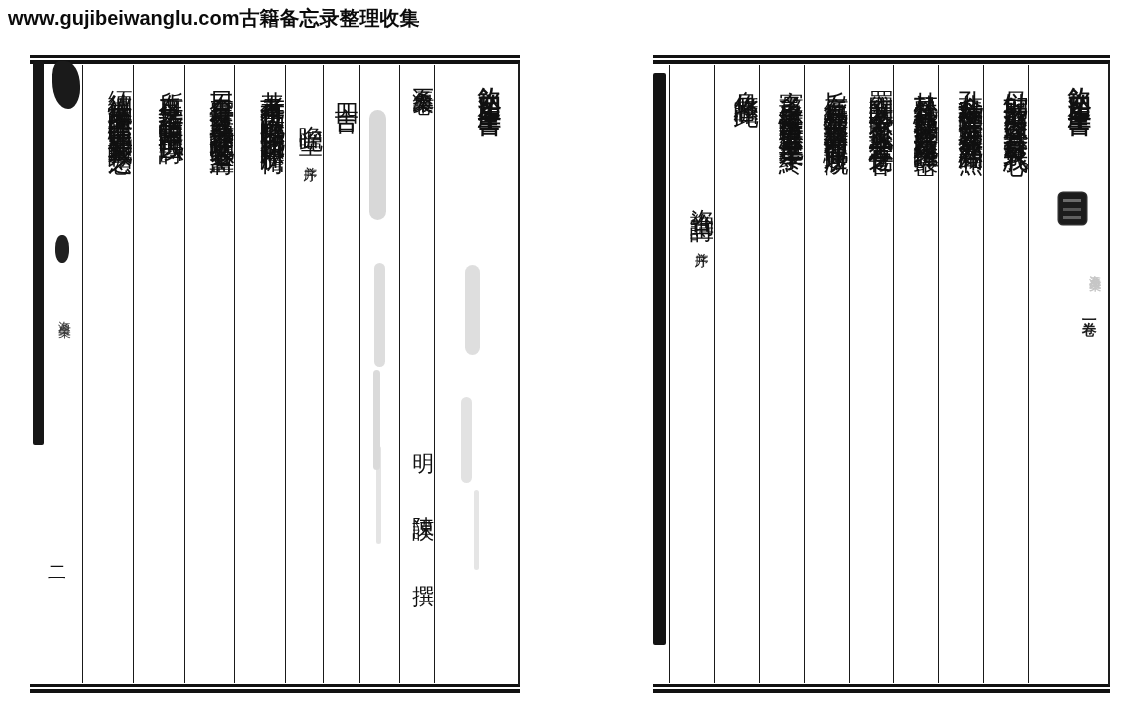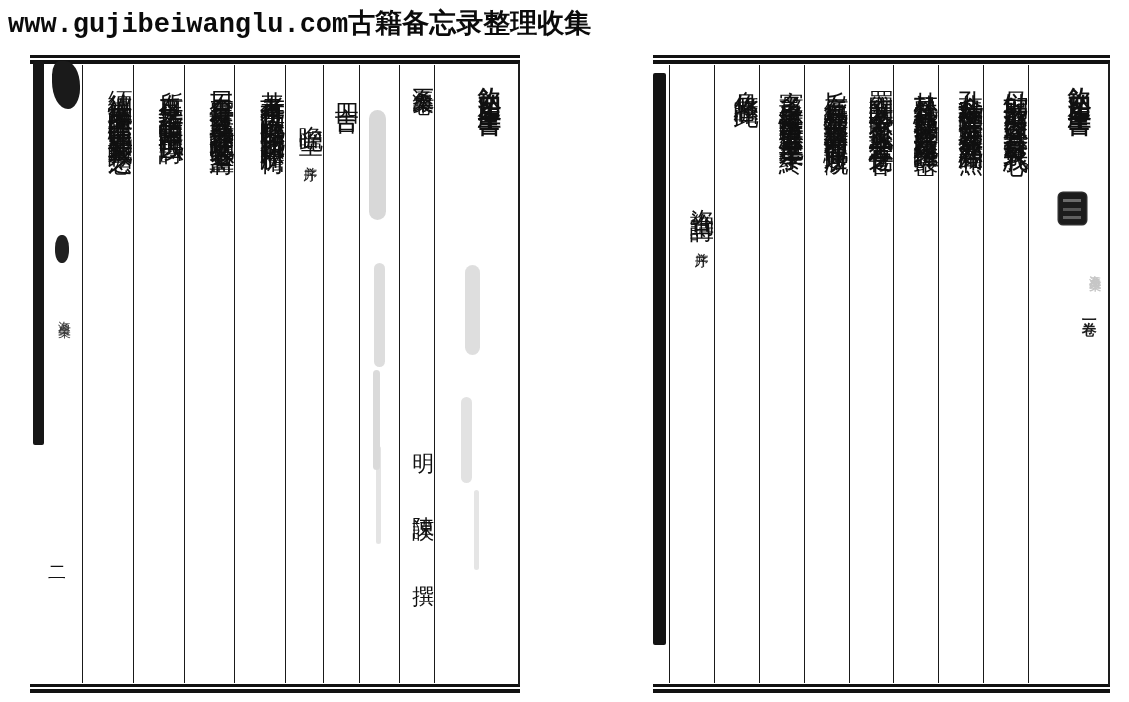--- a/index.html
+++ b/index.html
@@ -3,22 +3,22 @@
 <meta charset="utf-8">
 <style>
   html,body{margin:0;padding:0;}
   body{
     width:1129px;height:702px;position:relative;overflow:hidden;
     background:#ffffff;color:#121212;
     font-family:"DejaVu Serif","Liberation Serif",serif;
   }
   .watermark{
     position:absolute;left:8px;top:5px;
-    font-family:Liberation Mono, monospace;
-    font-weight:bold;font-size:27px;letter-spacing:0;color:#0b0b0b;white-space:nowrap;
+    font-family:Liberation Sans, sans-serif;
+    font-weight:bold;font-size:20px;letter-spacing:0;color:#0b0b0b;white-space:nowrap;
   }
   
   .page{position:absolute;top:55px;height:638px;background:#fff;}
   .page-left{left:30px;width:490px;}
   .page-right{left:653px;width:457px;}
   .bar-top,.bar-bottom{
     position:absolute;left:0;right:0;height:9px;
     background:linear-gradient(#111 0 38%,#fff 38% 58%,#111 58% 100%);
   }
   .bar-top{top:0;}

